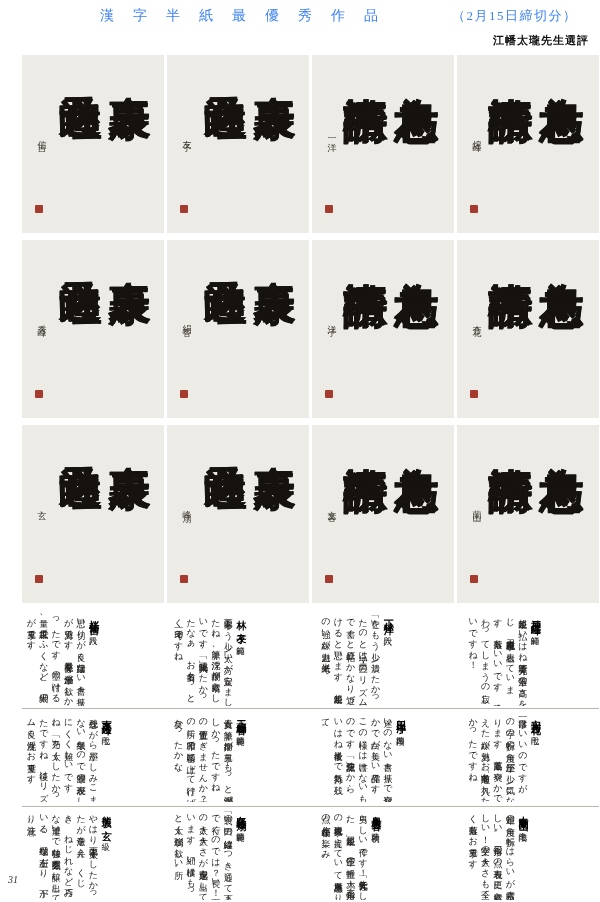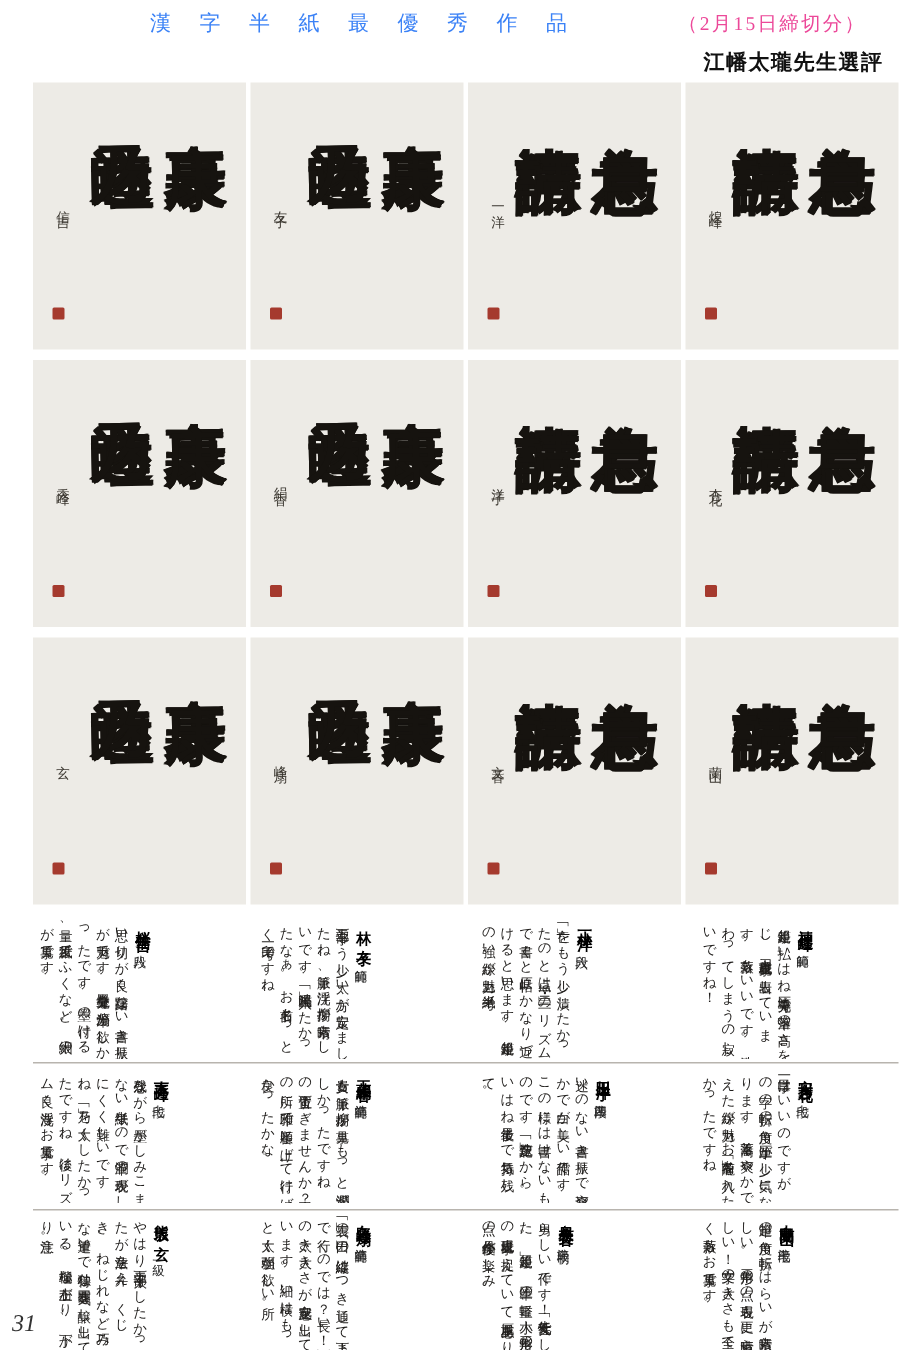--- a/index.html
+++ b/index.html
@@ -6,24 +6,24 @@
   body{
     width:600px;height:902px;position:relative;background:#ffffff;
     font-family:"Liberation Serif", serif;color:#1c1a18;overflow:hidden;
   }
   
   .header-title{
     position:absolute;top:7px;left:100px;font-size:14px;letter-spacing:19px;
     color:#3b82f6;white-space:nowrap;
   }
   .deadline-note{
-    position:absolute;top:7px;left:452px;font-size:13px;letter-spacing:1.5px;color:#ec4899;white-space:nowrap;
+    position:absolute;top:7px;left:452px;font-size:13px;letter-spacing:1.5px;color:#3b82f6;white-space:nowrap;
   }
   .judge-credit{
-    position:absolute;top:33px;right:11px;font-size:14px;font-weight:bold;
+    position:absolute;top:33px;right:11px;font-size:11px;font-weight:bold;
     font-family:"Liberation Sans", sans-serif;color:#111;letter-spacing:1px;
   }
   
   .grid{
     position:absolute;top:55px;left:22px;width:577px;height:548px;
     display:grid;grid-template-columns:repeat(4,1fr);grid-template-rows:repeat(3,1fr);
     gap:7px 3px;
   }
   .work{position:relative;overflow:hidden;}
   .calligraphy{
@@ -52,21 +52,21 @@
     font-size:9px;line-height:1.38;color:#1f1d1b;letter-spacing:0.5px;
   }
   .cname{
     font-family:"Liberation Sans", sans-serif;font-weight:bold;
     font-size:10px;letter-spacing:1.5px;color:#000;
   }
   .crank{margin-top:12px;font-size:8.5px;color:#222;}
   .cbody{display:block;margin-left:3px;}
   .rule{position:absolute;left:22px;width:577px;height:1px;background:#b8b4ae;}
   .rule1{top:708px;} .rule2{top:806px;}
-  .pageno{position:absolute;left:8px;top:874px;font-size:16px;font-style:italic;color:#333;}
+  .pageno{position:absolute;left:8px;top:874px;font-size:10px;font-style:italic;color:#333;}
 </style>
 </head>
 <body>
 
 <div class="header-title">漢字半紙最優秀作品</div>
 <div class="deadline-note">（2月15日締切分）</div>
 <div class="judge-credit">江幡太瓏先生選評</div>
 
 <div class="grid">
 

